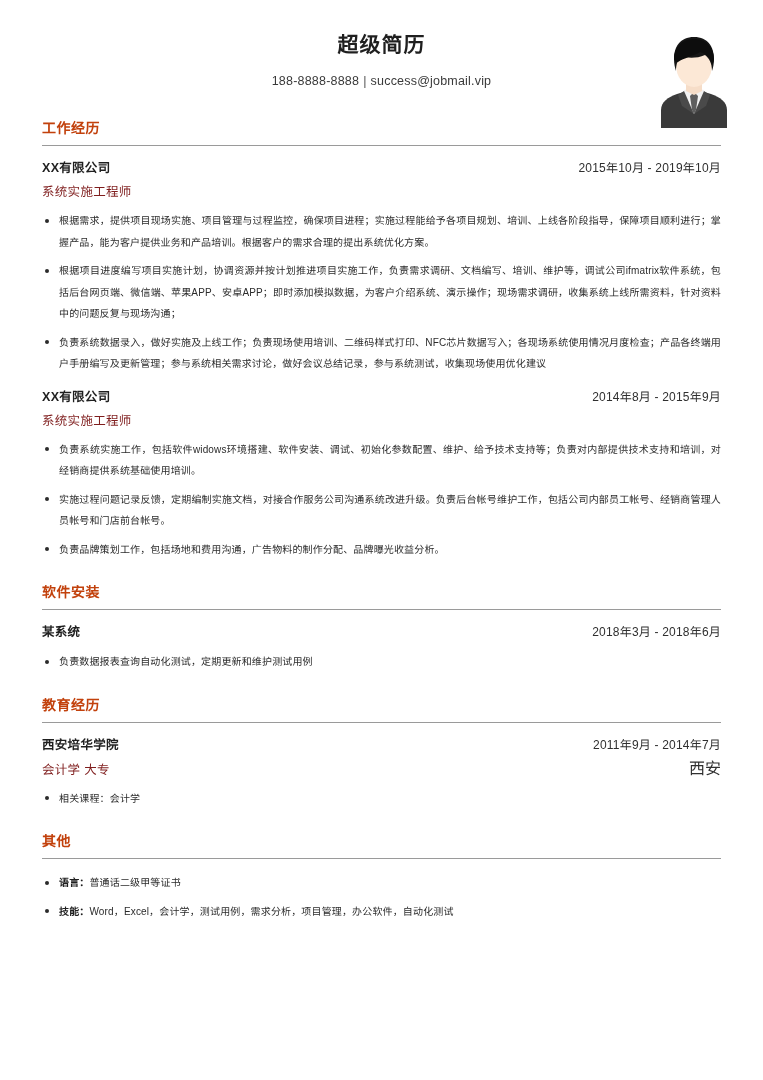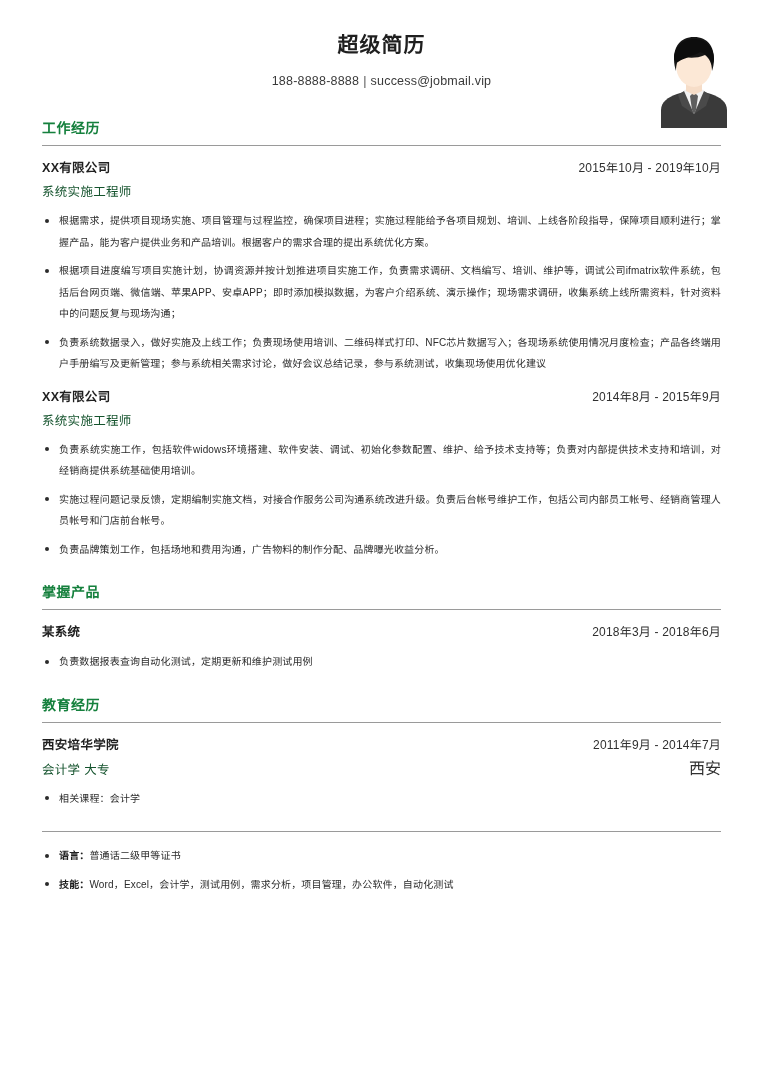--- a/index.html
+++ b/index.html
@@ -66,21 +66,21 @@
     padding: 0 42px;
   }
   .section {
     margin-top: 22px;
   }
   .section:first-child { margin-top: 0; }
 
   .section-title {
     font-size: 14px;
     font-weight: bold;
-    color: #15803d;
+    color: #c2410c;
     letter-spacing: .5px;
     line-height: 20px;
     padding-bottom: 7px;
   }
   .section-rule {
     height: 1px;
     background: #9a9a9a;
     width: 100%;
   }
 
@@ -107,21 +107,21 @@
     white-space: nowrap;
   }
   .entry-sub {
     display: flex;
     justify-content: space-between;
     align-items: baseline;
     margin-top: 5px;
   }
   .entry-role {
     font-size: 12.5px;
-    color: #14532d;
+    color: #7f1d1d;
     letter-spacing: .3px;
     line-height: 18px;
   }
   .entry-loc {
     font-size: 16px;
     color: #2f2f2f;
     line-height: 18px;
     white-space: nowrap;
   }
 
@@ -222,21 +222,21 @@
         </div>
         <ul class="bullets">
           <li>负责系统实施工作，包括软件widows环境搭建、软件安装、调试、初始化参数配置、维护、给予技术支持等；负责对内部提供技术支持和培训，对经销商提供系统基础使用培训。</li>
           <li>实施过程问题记录反馈，定期编制实施文档，对接合作服务公司沟通系统改进升级。负责后台帐号维护工作，包括公司内部员工帐号、经销商管理人员帐号和门店前台帐号。</li>
           <li>负责品牌策划工作，包括场地和费用沟通，广告物料的制作分配、品牌曝光收益分析。</li>
         </ul>
       </div>
     </div>
 
     <div class="section">
-      <div class="section-title">掌握产品</div>
+      <div class="section-title">软件安装</div>
       <div class="section-rule"></div>
 
       <div class="entry">
         <div class="entry-head">
           <div class="entry-org">某系统</div>
           <div class="entry-date">2018年3月 - 2018年6月</div>
         </div>
         <ul class="bullets">
           <li>负责数据报表查询自动化测试，定期更新和维护测试用例</li>
         </ul>
@@ -256,20 +256,21 @@
           <div class="entry-role">会计学 大专</div>
           <div class="entry-loc">西安</div>
         </div>
         <ul class="bullets">
           <li>相关课程：会计学</li>
         </ul>
       </div>
     </div>
 
     <div class="section">
+      <div class="section-title">其他</div>
       <div class="section-rule"></div>
 
       <ul class="bullets" style="margin-top:13px;">
         <li><span class="kv-label">语言：</span><span>普通话二级甲等证书</span></li>
         <li><span class="kv-label">技能：</span><span>Word，Excel，会计学，测试用例，需求分析，项目管理，办公软件，自动化测试</span></li>
       </ul>
     </div>
 
   </div>
 </div>

